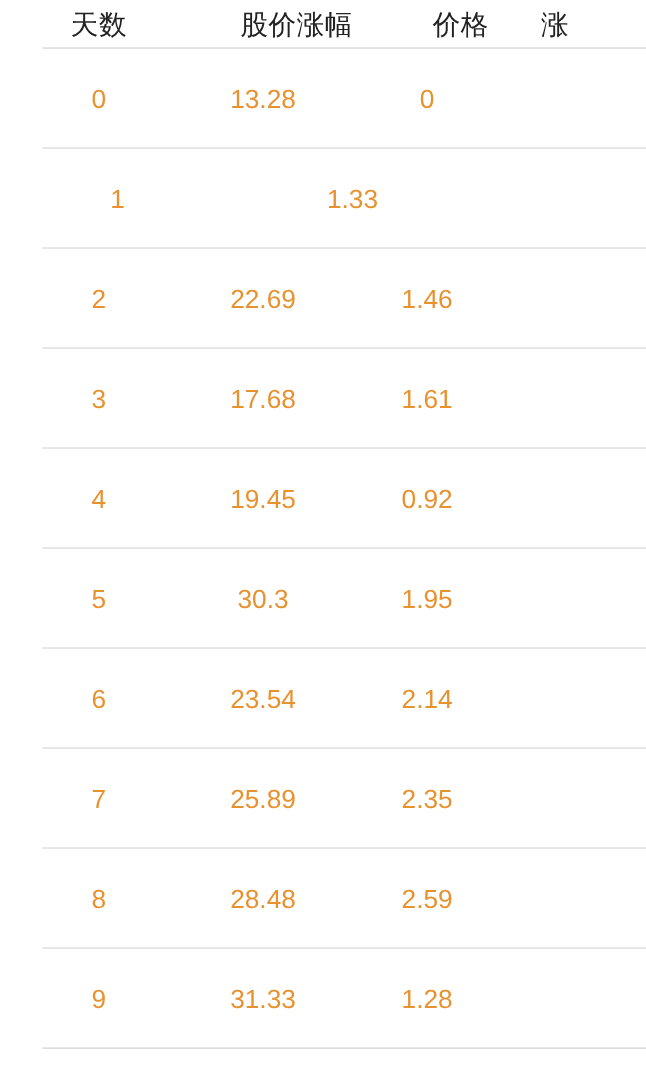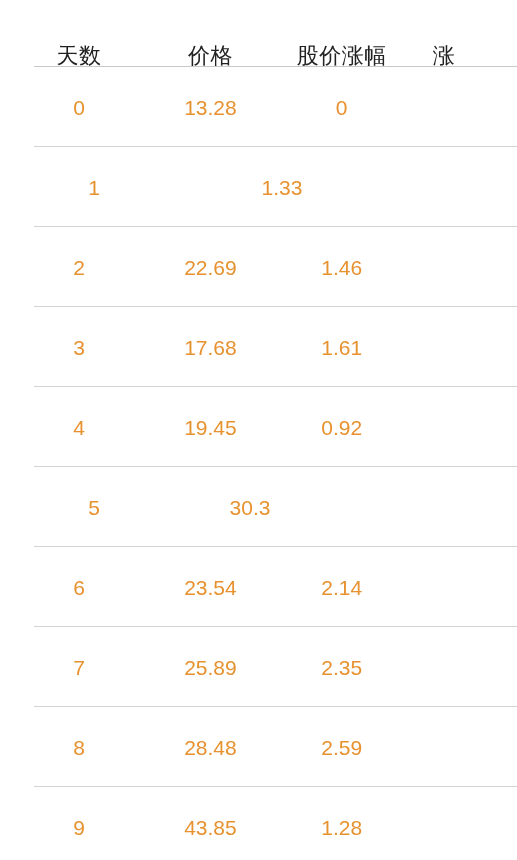--- a/index.html
+++ b/index.html
@@ -17,22 +17,22 @@
     width: 517px;
     height: 860px;
     background: #ffffff;
     overflow: hidden;
   }
 
   
   .table-header {
     position: relative;
     display: flex;
-    align-items: flex-end;
-    height: 67px;
+    align-items: center;
+    height: 39px;
     width: 100%;
     background: #ffffff;
   }
 
   .table-header::after {
     content: "";
     position: absolute;
     left: 34px;
     right: 0;
     bottom: 0;
@@ -90,22 +90,22 @@
     padding-left: 12px;
   }
 </style>
 </head>
 <body>
 
 <div id="table-root">
 
   <div class="table-header">
     <div class="header-cell col-0">天数</div>
+    <div class="header-cell col-2">股价涨幅</div>
     <div class="header-cell col-1">价格</div>
-    <div class="header-cell col-2">股价涨幅</div>
     <div class="header-cell col-3">涨</div>
   </div>
 
   <div id="rows-container">
       <div class="table-row">
         <div class="cell col-0">0</div>
         <div class="cell col-1">13.28</div>
         <div class="cell col-2">0</div>
         <div class="cell col-3"></div>
       </div>
@@ -128,20 +128,21 @@
       </div>
       <div class="table-row">
         <div class="cell col-0">4</div>
         <div class="cell col-1">19.45</div>
         <div class="cell col-2">0.92</div>
         <div class="cell col-3"></div>
       </div>
       <div class="table-row">
         <div class="cell col-0">5</div>
         <div class="cell col-1">30.3</div>
+        <div class="cell col-2">1.95</div>
         <div class="cell col-3"></div>
       </div>
       <div class="table-row">
         <div class="cell col-0">6</div>
         <div class="cell col-1">23.54</div>
         <div class="cell col-2">2.14</div>
         <div class="cell col-3"></div>
       </div>
       <div class="table-row">
         <div class="cell col-0">7</div>
@@ -150,19 +151,19 @@
         <div class="cell col-3"></div>
       </div>
       <div class="table-row">
         <div class="cell col-0">8</div>
         <div class="cell col-1">28.48</div>
         <div class="cell col-2">2.59</div>
         <div class="cell col-3"></div>
       </div>
       <div class="table-row">
         <div class="cell col-0">9</div>
-        <div class="cell col-1">43.85</div>
+        <div class="cell col-1">31.33</div>
         <div class="cell col-2">1.28</div>
         <div class="cell col-3"></div>
       </div>
     </div>
 
 </div>
 
 </body></html>

